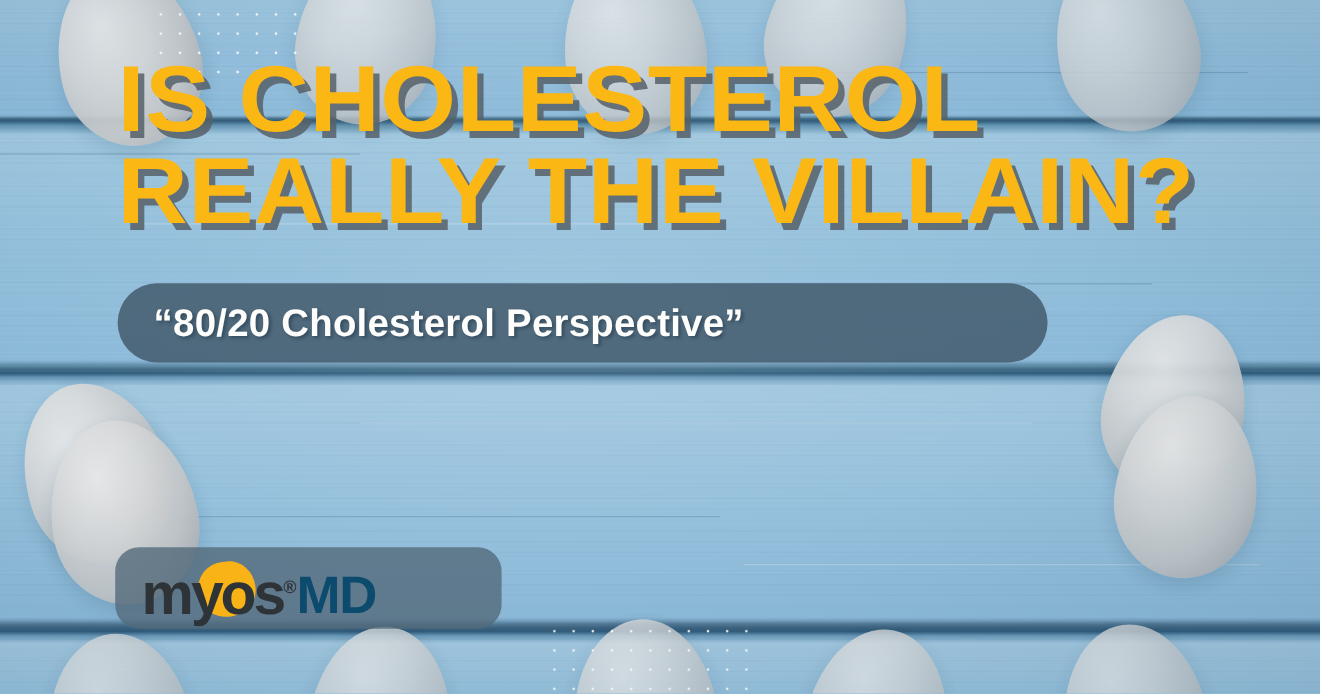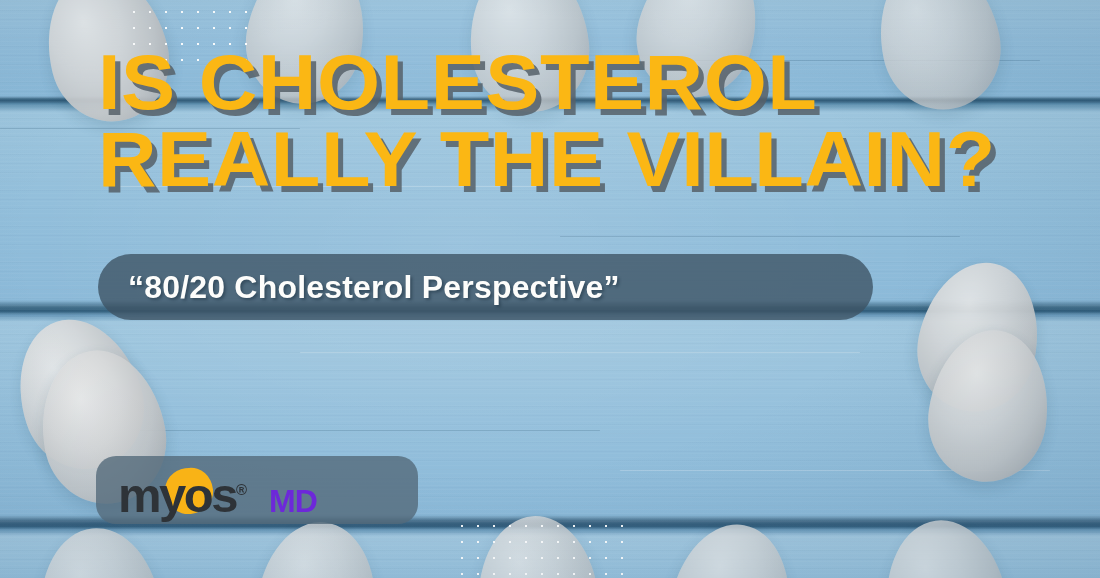--- a/index.html
+++ b/index.html
@@ -72,21 +72,21 @@
     text-transform:uppercase;
     transform:scaleX(1.04);
     transform-origin:left top;
     text-shadow:5px 6px 0 rgba(86,96,104,.85);
     white-space:nowrap;
   }
   .headline .l{display:block;}
 
   
   .sub-pill{
-    position:absolute;left:98px;top:254px;
+    position:absolute;left:98px;top:236px;
     width:775px;height:66px;
     border-radius:33px;
     background:rgba(60,82,99,.78);
     display:flex;align-items:center;
   }
   .sub-text{
     margin:0 0 0 30px;
     font-family:"Liberation Sans", sans-serif;
     font-weight:700;
     font-size:32px;
@@ -128,22 +128,22 @@
     border-radius:48% 46% 52% 50%/50% 52% 48% 50%;
     transform:rotate(-6deg);
     z-index:1;
   }
   .reg{
     font-size:15px;vertical-align:super;letter-spacing:0;
     font-weight:700;color:#2e3338;
   }
   .logo-md{
     font-family:"Liberation Sans", sans-serif;
-    font-weight:700;font-size:32px;letter-spacing:-1px;
-    color:#6d28d9;line-height:68px;margin-left:22px;z-index:2;position:relative;
+    font-weight:700;font-size:44px;letter-spacing:-1px;
+    color:#0c4a6e;line-height:68px;margin-left:0;z-index:2;position:relative;
     white-space:nowrap;
   }
 </style>
 </head>
 <body>
 
 <div class="banner">
 
   <div class="wood"></div>
   <div class="grain"></div>

